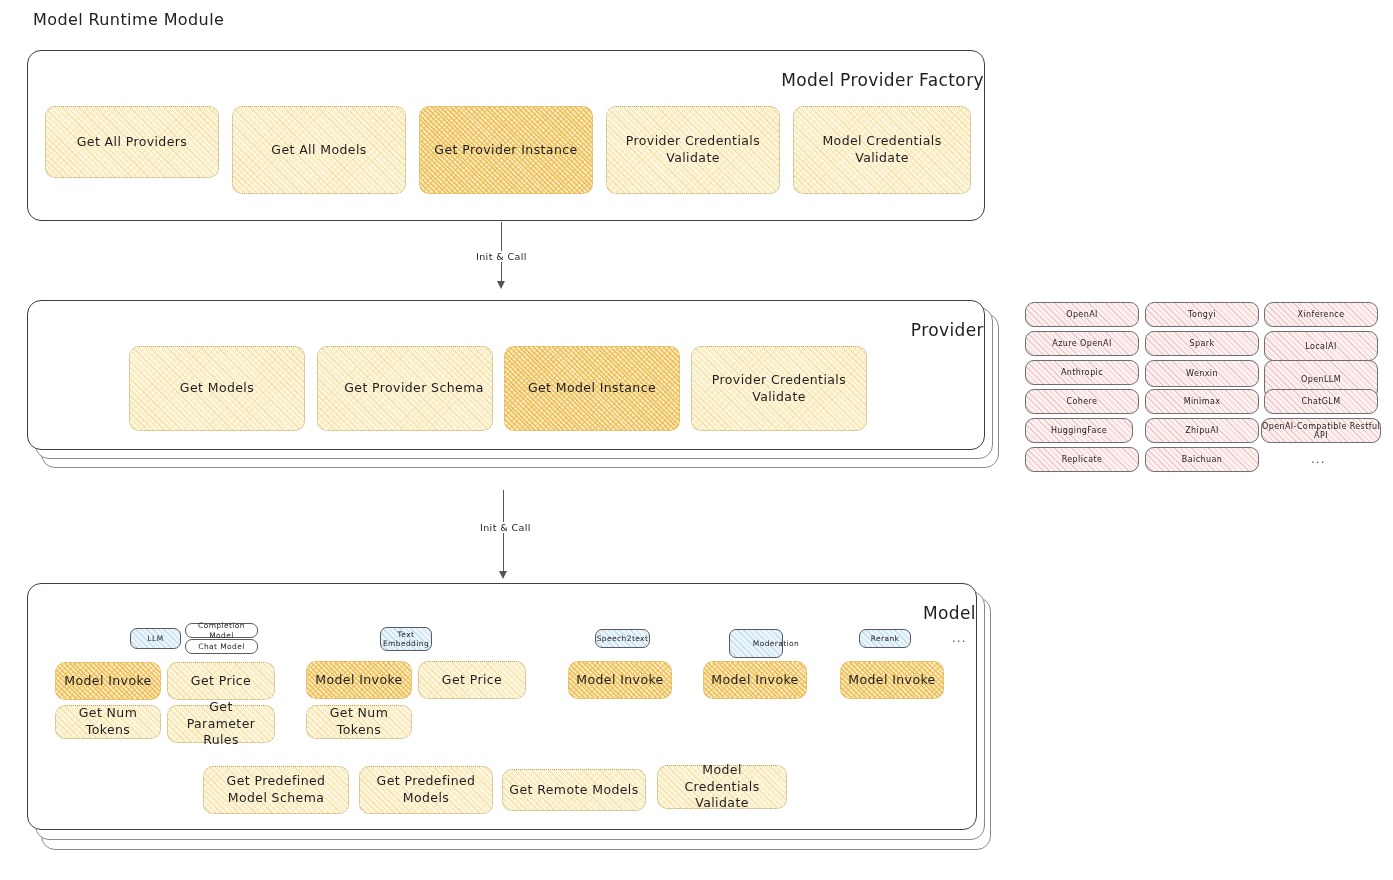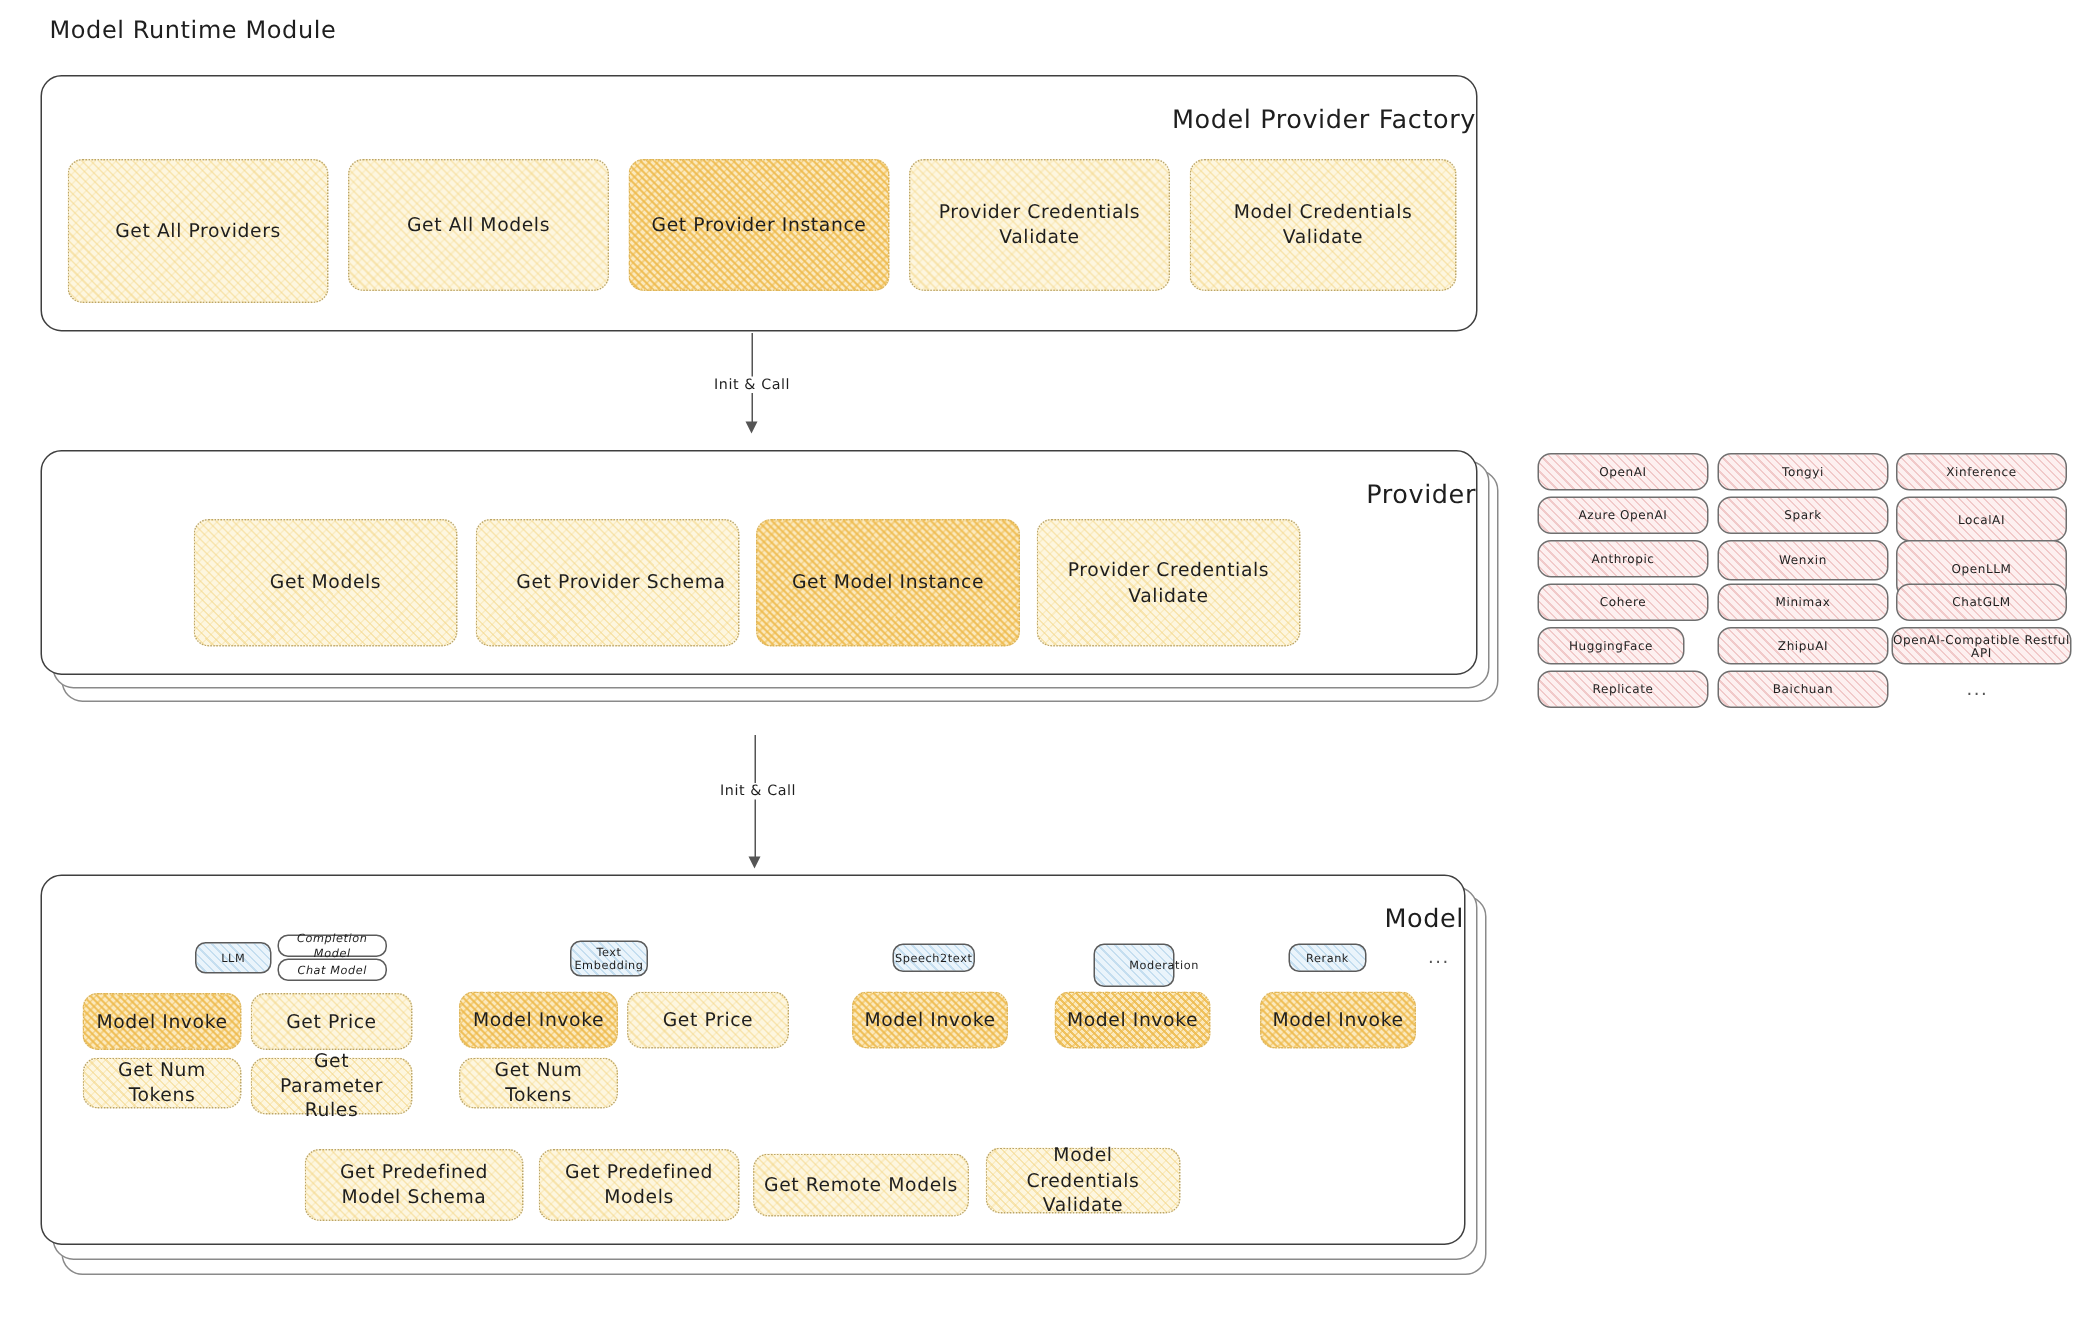--- a/index.html
+++ b/index.html
@@ -114,21 +114,20 @@
     line-height: 1.25;
     text-align: center;
     color: #1e1e1e;
     background-color: #eaf4fb;
     background-image:
       repeating-linear-gradient(45deg, rgba(160,200,228,.50) 0px, rgba(160,200,228,.50) 1px, rgba(255,255,255,0) 1px, rgba(255,255,255,0) 4px);
   }
   .badge.plain {
     background-color: #ffffff;
     background-image: none;
-    font-style: italic;
   }
 
   
   .arrow-line {
     position: absolute;
     width: 0;
     border-left: 1.2px solid #555;
   }
   .arrow-head {
     position: absolute;
@@ -156,21 +155,21 @@
 </head>
 <body>
 
 <div id="canvas">
 
   <div class="hand page-title">Model Runtime Module</div>
 
   <div class="frame" style="left:27px; top:50px; width:958px; height:171px;">
     <div class="hand frame-title">Model Provider Factory</div>
   </div>
-  <div class="node hand" style="left:45px; top:106px; width:174px; height:96px;">Get All Providers</div>
+  <div class="node hand" style="left:45px; top:106px; width:174px; height:72px;">Get All Providers</div>
   <div class="node hand" style="left:232px; top:106px; width:174px; height:88px;">Get All Models</div>
   <div class="node hand hl" style="left:419px; top:106px; width:174px; height:88px;">Get Provider Instance</div>
   <div class="node hand" style="left:606px; top:106px; width:174px; height:88px;">Provider Credentials Validate</div>
   <div class="node hand" style="left:793px; top:106px; width:178px; height:88px;">Model Credentials Validate</div>
 
   <div class="arrow-line" style="left:501px; top:222px; height:63px;"></div>
   <div class="arrow-head" style="left:497px; top:281px;"></div>
   <div class="hand arrow-label" style="left:472px; top:251px;">Init &amp; Call</div>
 
   <div class="frame-shadow" style="left:41px; top:313px; width:958px; height:155px;"></div>
@@ -180,21 +179,21 @@
   </div>
   <div class="node hand" style="left:129px; top:346px; width:176px; height:85px;">Get Models</div>
   <div class="node hand" style="left:317px; top:346px; width:176px; height:85px;padding-left:24px;">Get Provider Schema</div>
   <div class="node hand hl" style="left:504px; top:346px; width:176px; height:85px;">Get Model Instance</div>
   <div class="node hand" style="left:691px; top:346px; width:176px; height:85px;">Provider Credentials Validate</div>
 
   <div class="chip hand" style="left:1025px; top:302px; width:114px; height:25px;">OpenAI</div>
   <div class="chip hand" style="left:1025px; top:331px; width:114px; height:25px;">Azure OpenAI</div>
   <div class="chip hand" style="left:1025px; top:360px; width:114px; height:25px;">Anthropic</div>
   <div class="chip hand" style="left:1025px; top:389px; width:114px; height:25px;">Cohere</div>
-  <div class="chip hand" style="left:1025px; top:418px; width:98px; height:25px;">HuggingFace</div>
+  <div class="chip hand" style="left:1025px; top:418px; width:108px; height:25px;">HuggingFace</div>
   <div class="chip hand" style="left:1025px; top:447px; width:114px; height:25px;">Replicate</div>
 
   <div class="chip hand" style="left:1145px; top:302px; width:114px; height:25px;">Tongyi</div>
   <div class="chip hand" style="left:1145px; top:331px; width:114px; height:25px;">Spark</div>
   <div class="chip hand" style="left:1145px; top:360px; width:114px; height:27px;">Wenxin</div>
   <div class="chip hand" style="left:1145px; top:389px; width:114px; height:25px;">Minimax</div>
   <div class="chip hand" style="left:1145px; top:418px; width:114px; height:25px;">ZhipuAI</div>
   <div class="chip hand" style="left:1145px; top:447px; width:114px; height:25px;">Baichuan</div>
 
   <div class="chip hand" style="left:1264px; top:302px; width:114px; height:25px;">Xinference</div>

